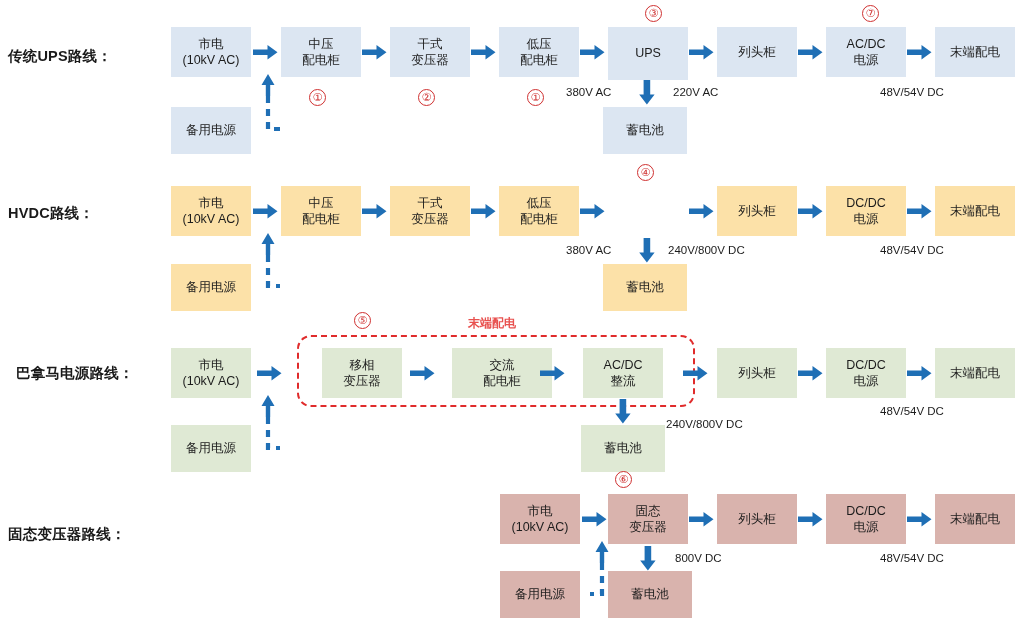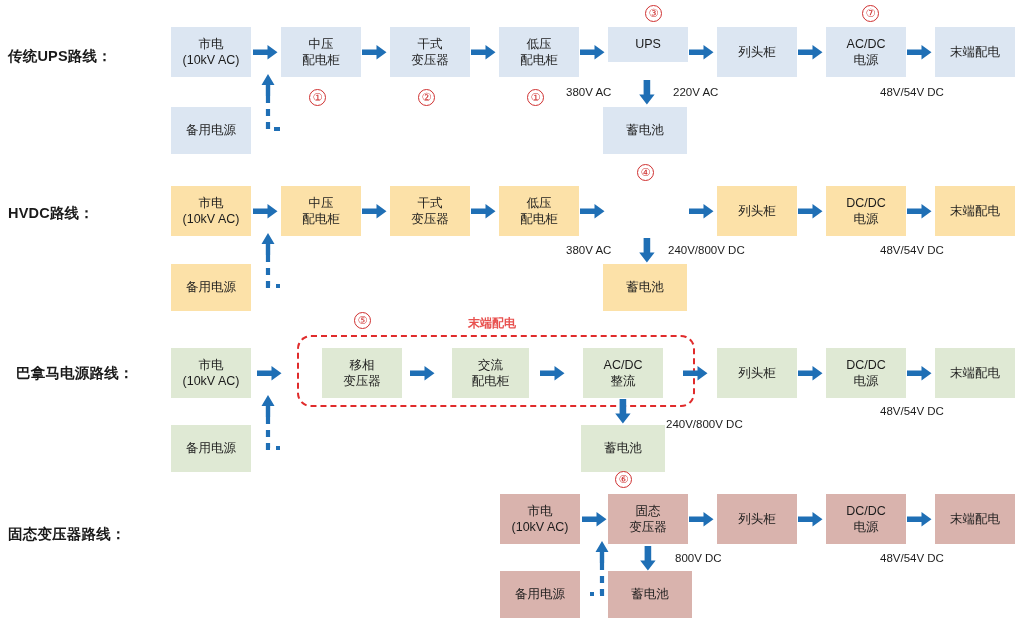--- a/index.html
+++ b/index.html
@@ -93,21 +93,21 @@
 
   <div class="node c-ups" style="left:171px;top:27px;width:80px;height:50px;">市电
 (10kV AC)</div>
   <div class="node c-ups" style="left:171px;top:107px;width:80px;height:47px;">备用电源</div>
   <div class="node c-ups" style="left:281px;top:27px;width:80px;height:50px;">中压
 配电柜</div>
   <div class="node c-ups" style="left:390px;top:27px;width:80px;height:50px;">干式
 变压器</div>
   <div class="node c-ups" style="left:499px;top:27px;width:80px;height:50px;">低压
 配电柜</div>
-  <div class="node c-ups" style="left:608px;top:27px;width:80px;height:35px;">UPS</div>
+  <div class="node c-ups" style="left:608px;top:27px;width:80px;height:53px;">UPS</div>
   <div class="node c-ups" style="left:603px;top:107px;width:84px;height:47px;">蓄电池</div>
   <div class="node c-ups" style="left:717px;top:27px;width:80px;height:50px;">列头柜</div>
   <div class="node c-ups" style="left:826px;top:27px;width:80px;height:50px;">AC/DC
 电源</div>
   <div class="node c-ups" style="left:935px;top:27px;width:80px;height:50px;">末端配电</div>
 
   <div class="arrow-r" style="left:253px;top:44px;">
     <svg width="26" height="17" viewBox="0 0 26 17">
         <path d="M0 5.4h14.5V1l10 7.2-10 7.2v-4.4H0z" fill="#1f6fb5"></path>
       </svg>
@@ -241,21 +241,21 @@
   <div class="row-label" style="left:16px;top:364px;">巴拿马电源路线：</div>
 
   <div class="group-box" style="left:297px;top:335px;width:398px;height:72px;"></div>
   <div class="group-title" style="left:468px;top:315px;">末端配电</div>
 
   <div class="node c-panama" style="left:171px;top:348px;width:80px;height:50px;">市电
 (10kV AC)</div>
   <div class="node c-panama" style="left:171px;top:425px;width:80px;height:47px;">备用电源</div>
   <div class="node c-panama" style="left:322px;top:348px;width:80px;height:50px;">移相
 变压器</div>
-  <div class="node c-panama" style="left:452px;top:348px;width:77px;height:50px;">交流
+  <div class="node c-panama" style="left:452px;top:348px;width:100px;height:50px;">交流
 配电柜</div>
   <div class="node c-panama" style="left:583px;top:348px;width:80px;height:50px;">AC/DC
 整流</div>
   <div class="node c-panama" style="left:581px;top:425px;width:84px;height:47px;">蓄电池</div>
   <div class="node c-panama" style="left:717px;top:348px;width:80px;height:50px;">列头柜</div>
   <div class="node c-panama" style="left:826px;top:348px;width:80px;height:50px;">DC/DC
 电源</div>
   <div class="node c-panama" style="left:935px;top:348px;width:80px;height:50px;">末端配电</div>
 
   <div class="arrow-r" style="left:257px;top:365px;">

